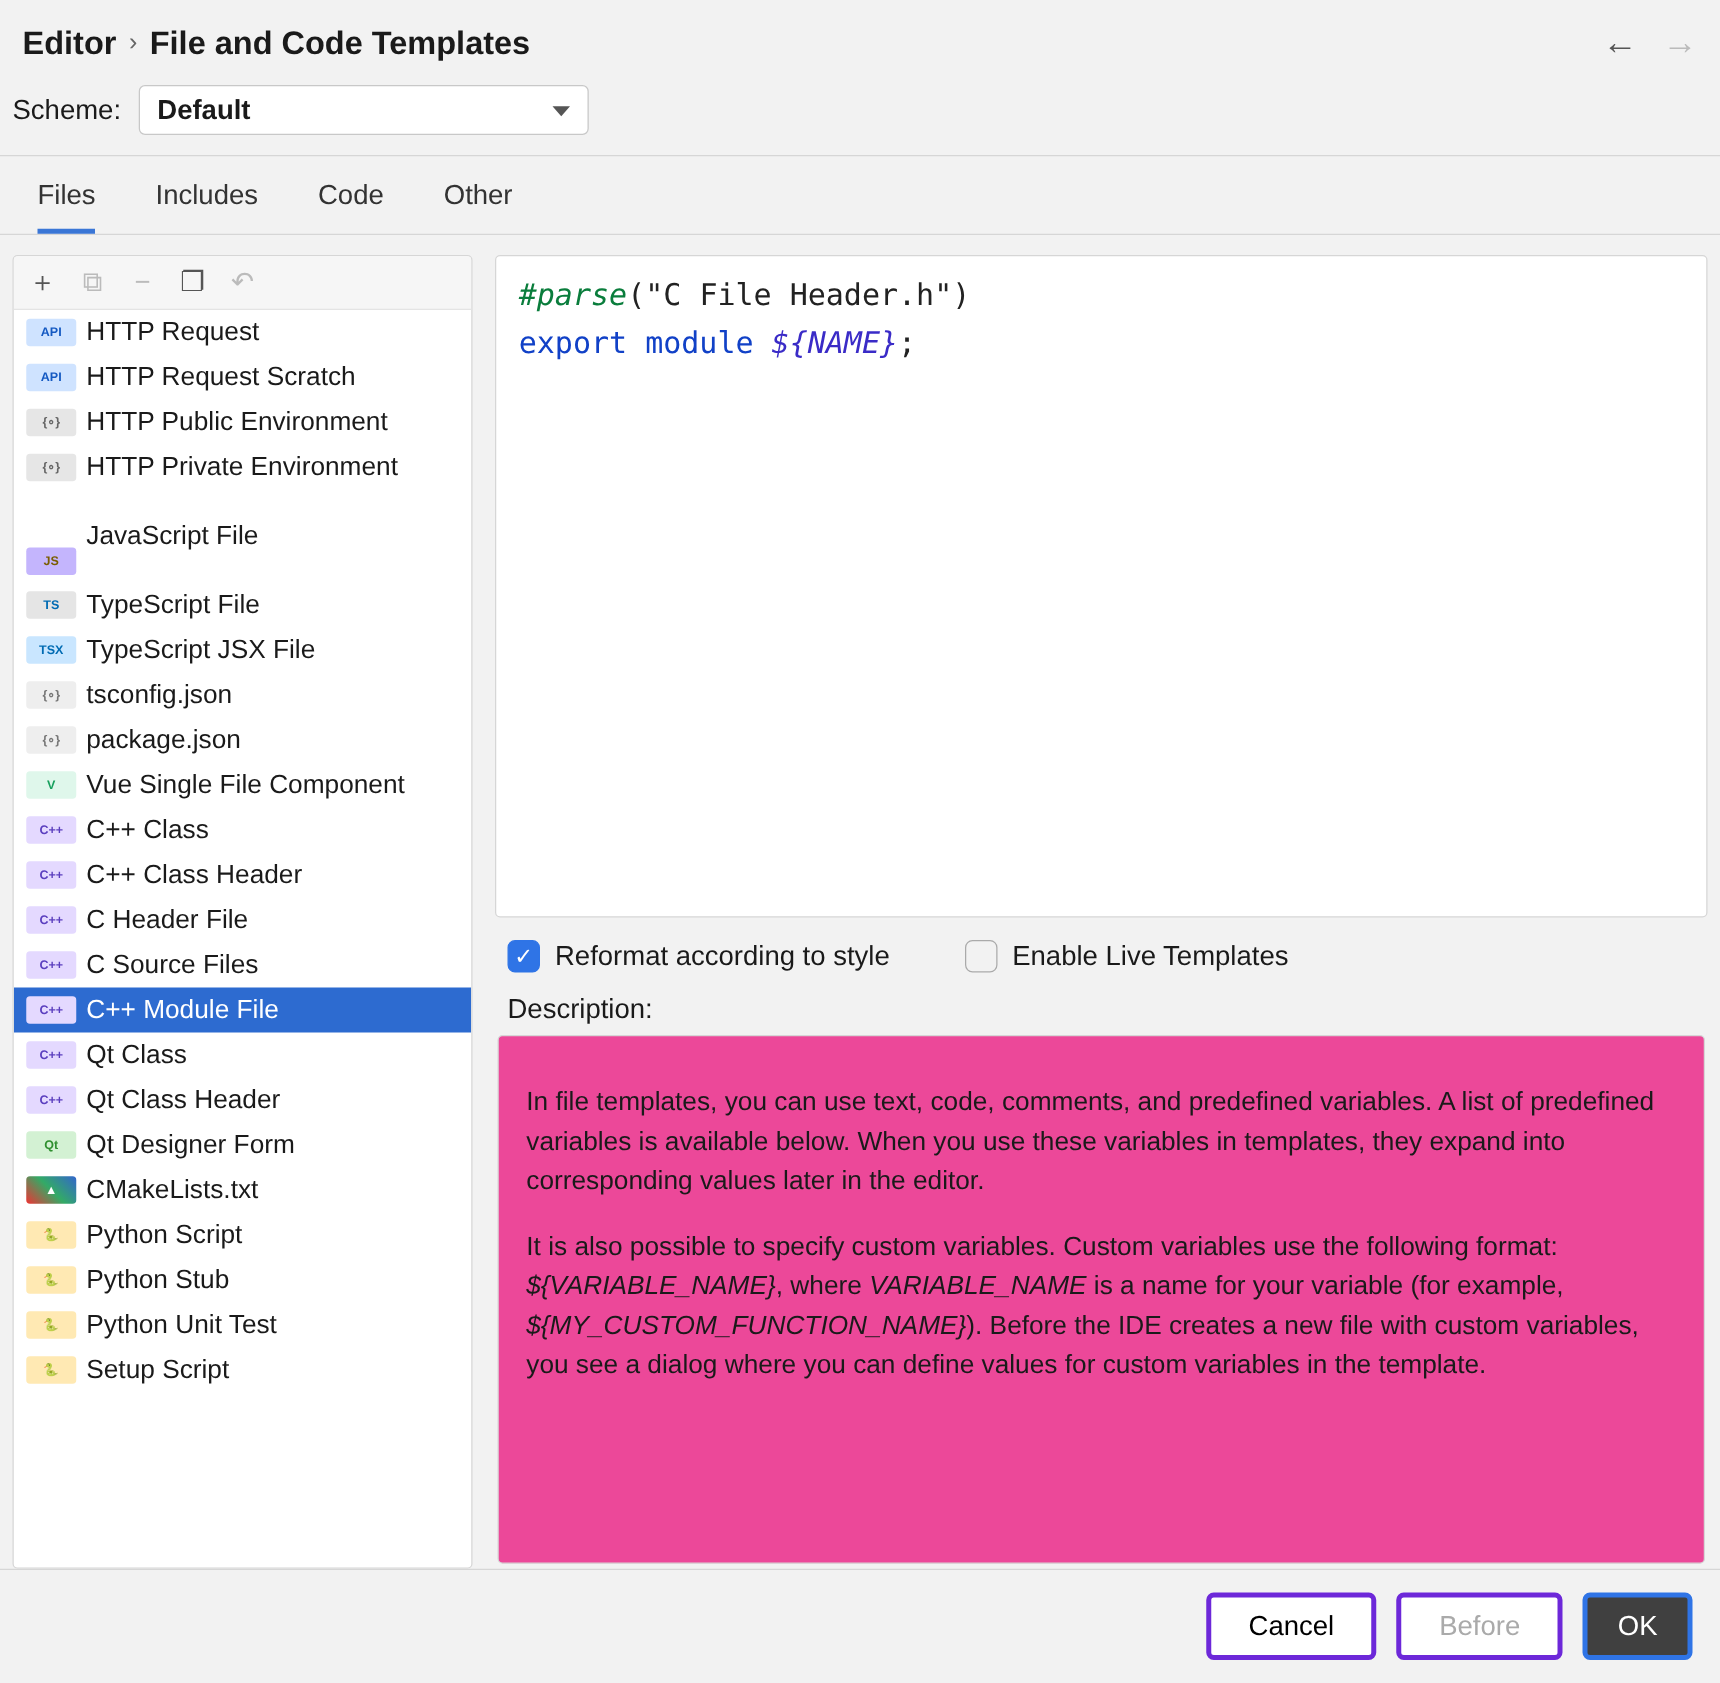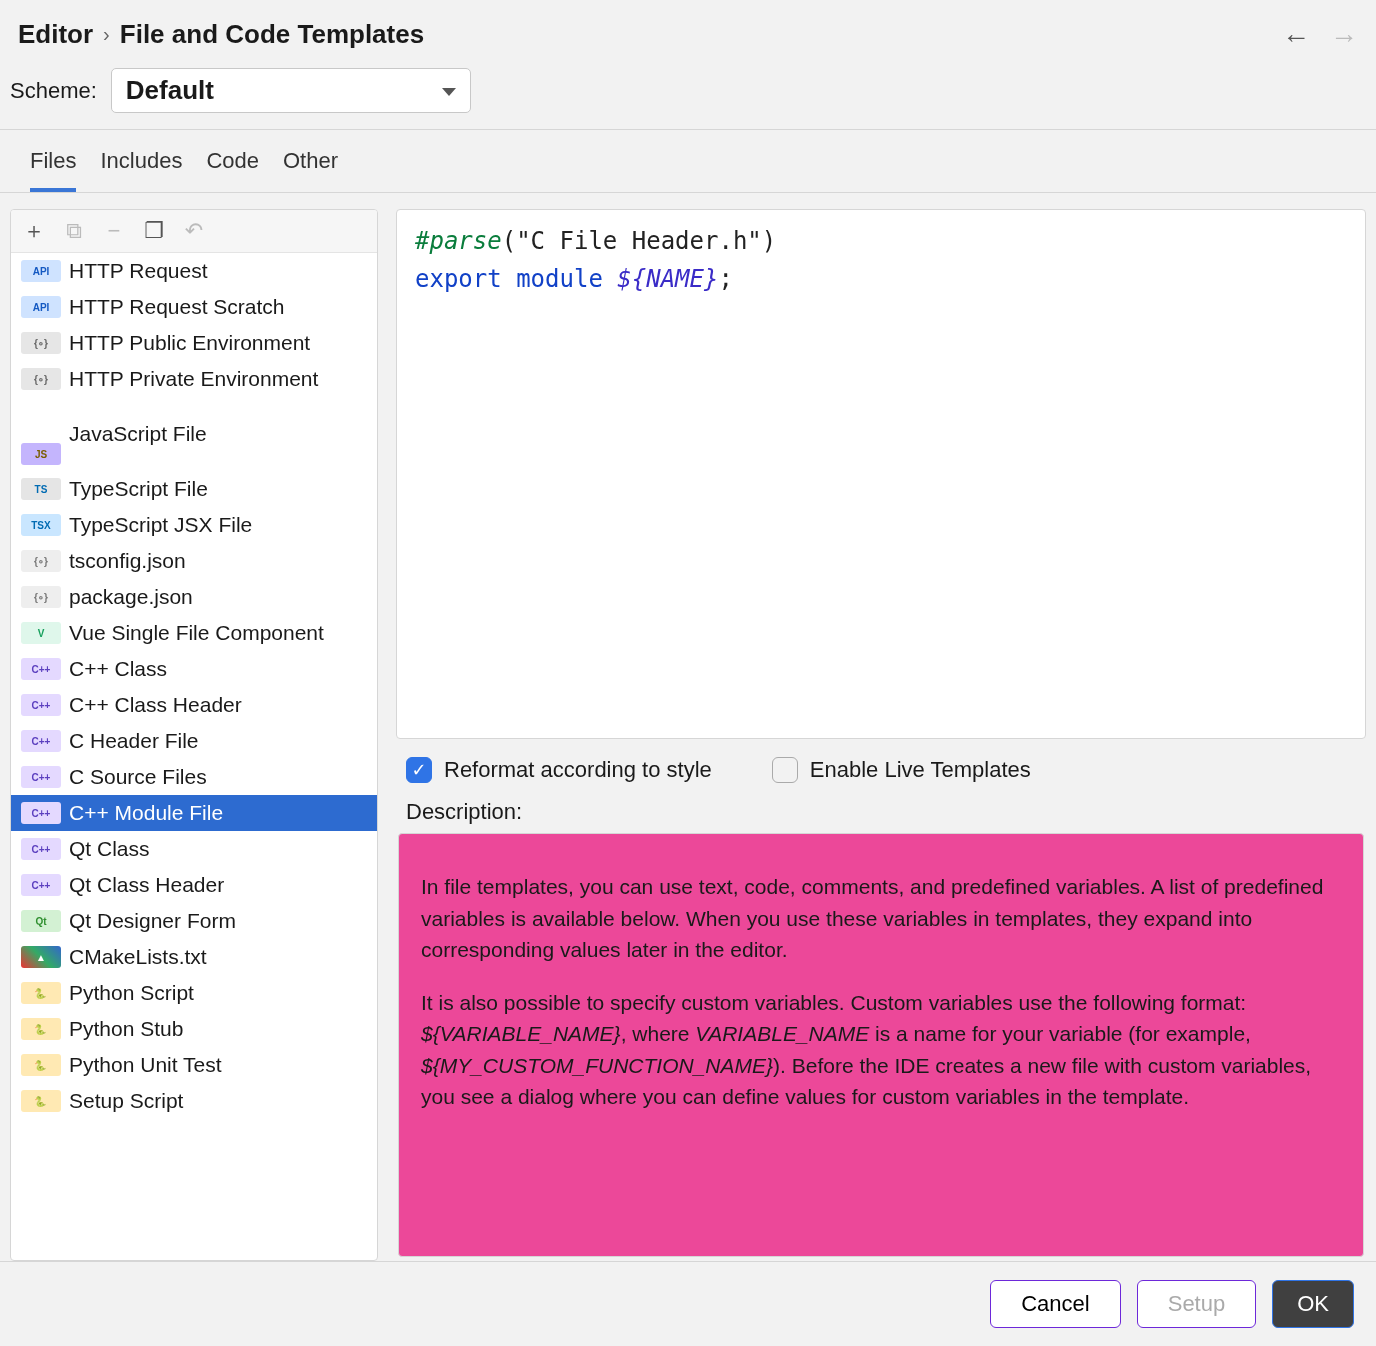--- a/index.html
+++ b/index.html
@@ -45,38 +45,38 @@
     gap: 14px;
     padding: 8px 10px 16px 10px;
     border-bottom: 1px solid #d6d6d6;
   }
   .scheme-row label { font-size: 22px; }
   .scheme-select {
     border: 1px solid #c8c8c8;
     border-radius: 5px;
     background: #fff;
     padding: 6px 42px 6px 14px;
-    font-size: 26px;
+    font-size: 22px;
     font-weight: 700;
     position: relative;
     min-width: 360px;
   }
   .scheme-select::after {
     content: "";
     position: absolute;
     right: 14px;
     top: 50%;
     margin-top: -3px;
     border-left: 7px solid transparent;
     border-right: 7px solid transparent;
     border-top: 8px solid #555;
   }
   .tabs {
     display: flex;
-    gap: 24px;
+    gap: 48px;
     padding: 18px 30px 0 30px;
     border-bottom: 1px solid #d6d6d6;
     font-size: 22px;
   }
   .tab { padding-bottom: 14px; cursor: pointer; color: #333; }
   .tab.active { border-bottom: 4px solid #3a76d6; }
   .body {
     display: flex;
     flex: 1;
     min-height: 0;
@@ -184,21 +184,21 @@
   .desc-box .varfmt{font-style:italic;}
   .footer{
     border-top:1px solid #d6d6d6;
     padding:18px 22px;
     display:flex;
     justify-content:flex-end;
     gap:16px;
     background:#f2f2f2;
   }
   .btn{
-    font-size:22px;padding:10px 30px;border-radius:6px;border:1px solid #6d28d9;
+    font-size:22px;padding:10px 30px;border-radius:6px;border:4px solid #6d28d9;
     background:#fff;cursor:pointer;
   }
   .btn.apply{color:#aaa;}
   .btn.ok{background:#404040;color:#fff;border-color:#2f74e6;padding:10px 24px;}
 </style>
 </head>
 <body>
 
 <div class="header">
   <div class="breadcrumb">
@@ -351,15 +351,15 @@
       <p>In file templates, you can use text, code, comments, and predefined variables. A list of predefined variables is available below. When you use these variables in templates, they expand into corresponding values later in the editor.</p>
       <p>
         <span>It is also possible to specify custom variables. Custom variables use the following format: </span><span class="varfmt">${VARIABLE_NAME}</span><span>, where </span><span class="varfmt">VARIABLE_NAME</span><span> is a name for your variable (for example, </span><span class="varfmt">${MY_CUSTOM_FUNCTION_NAME}</span><span>). Before the IDE creates a new file with custom variables, you see a dialog where you can define values for custom variables in the template.</span>
       </p>
     </div>
   </div>
 </div>
 
 <div class="footer">
   <button class="btn">Cancel</button>
-  <button class="btn apply">Setup</button>
+  <button class="btn apply">Before</button>
   <button class="btn ok">OK</button>
 </div>
 
 </body></html>

